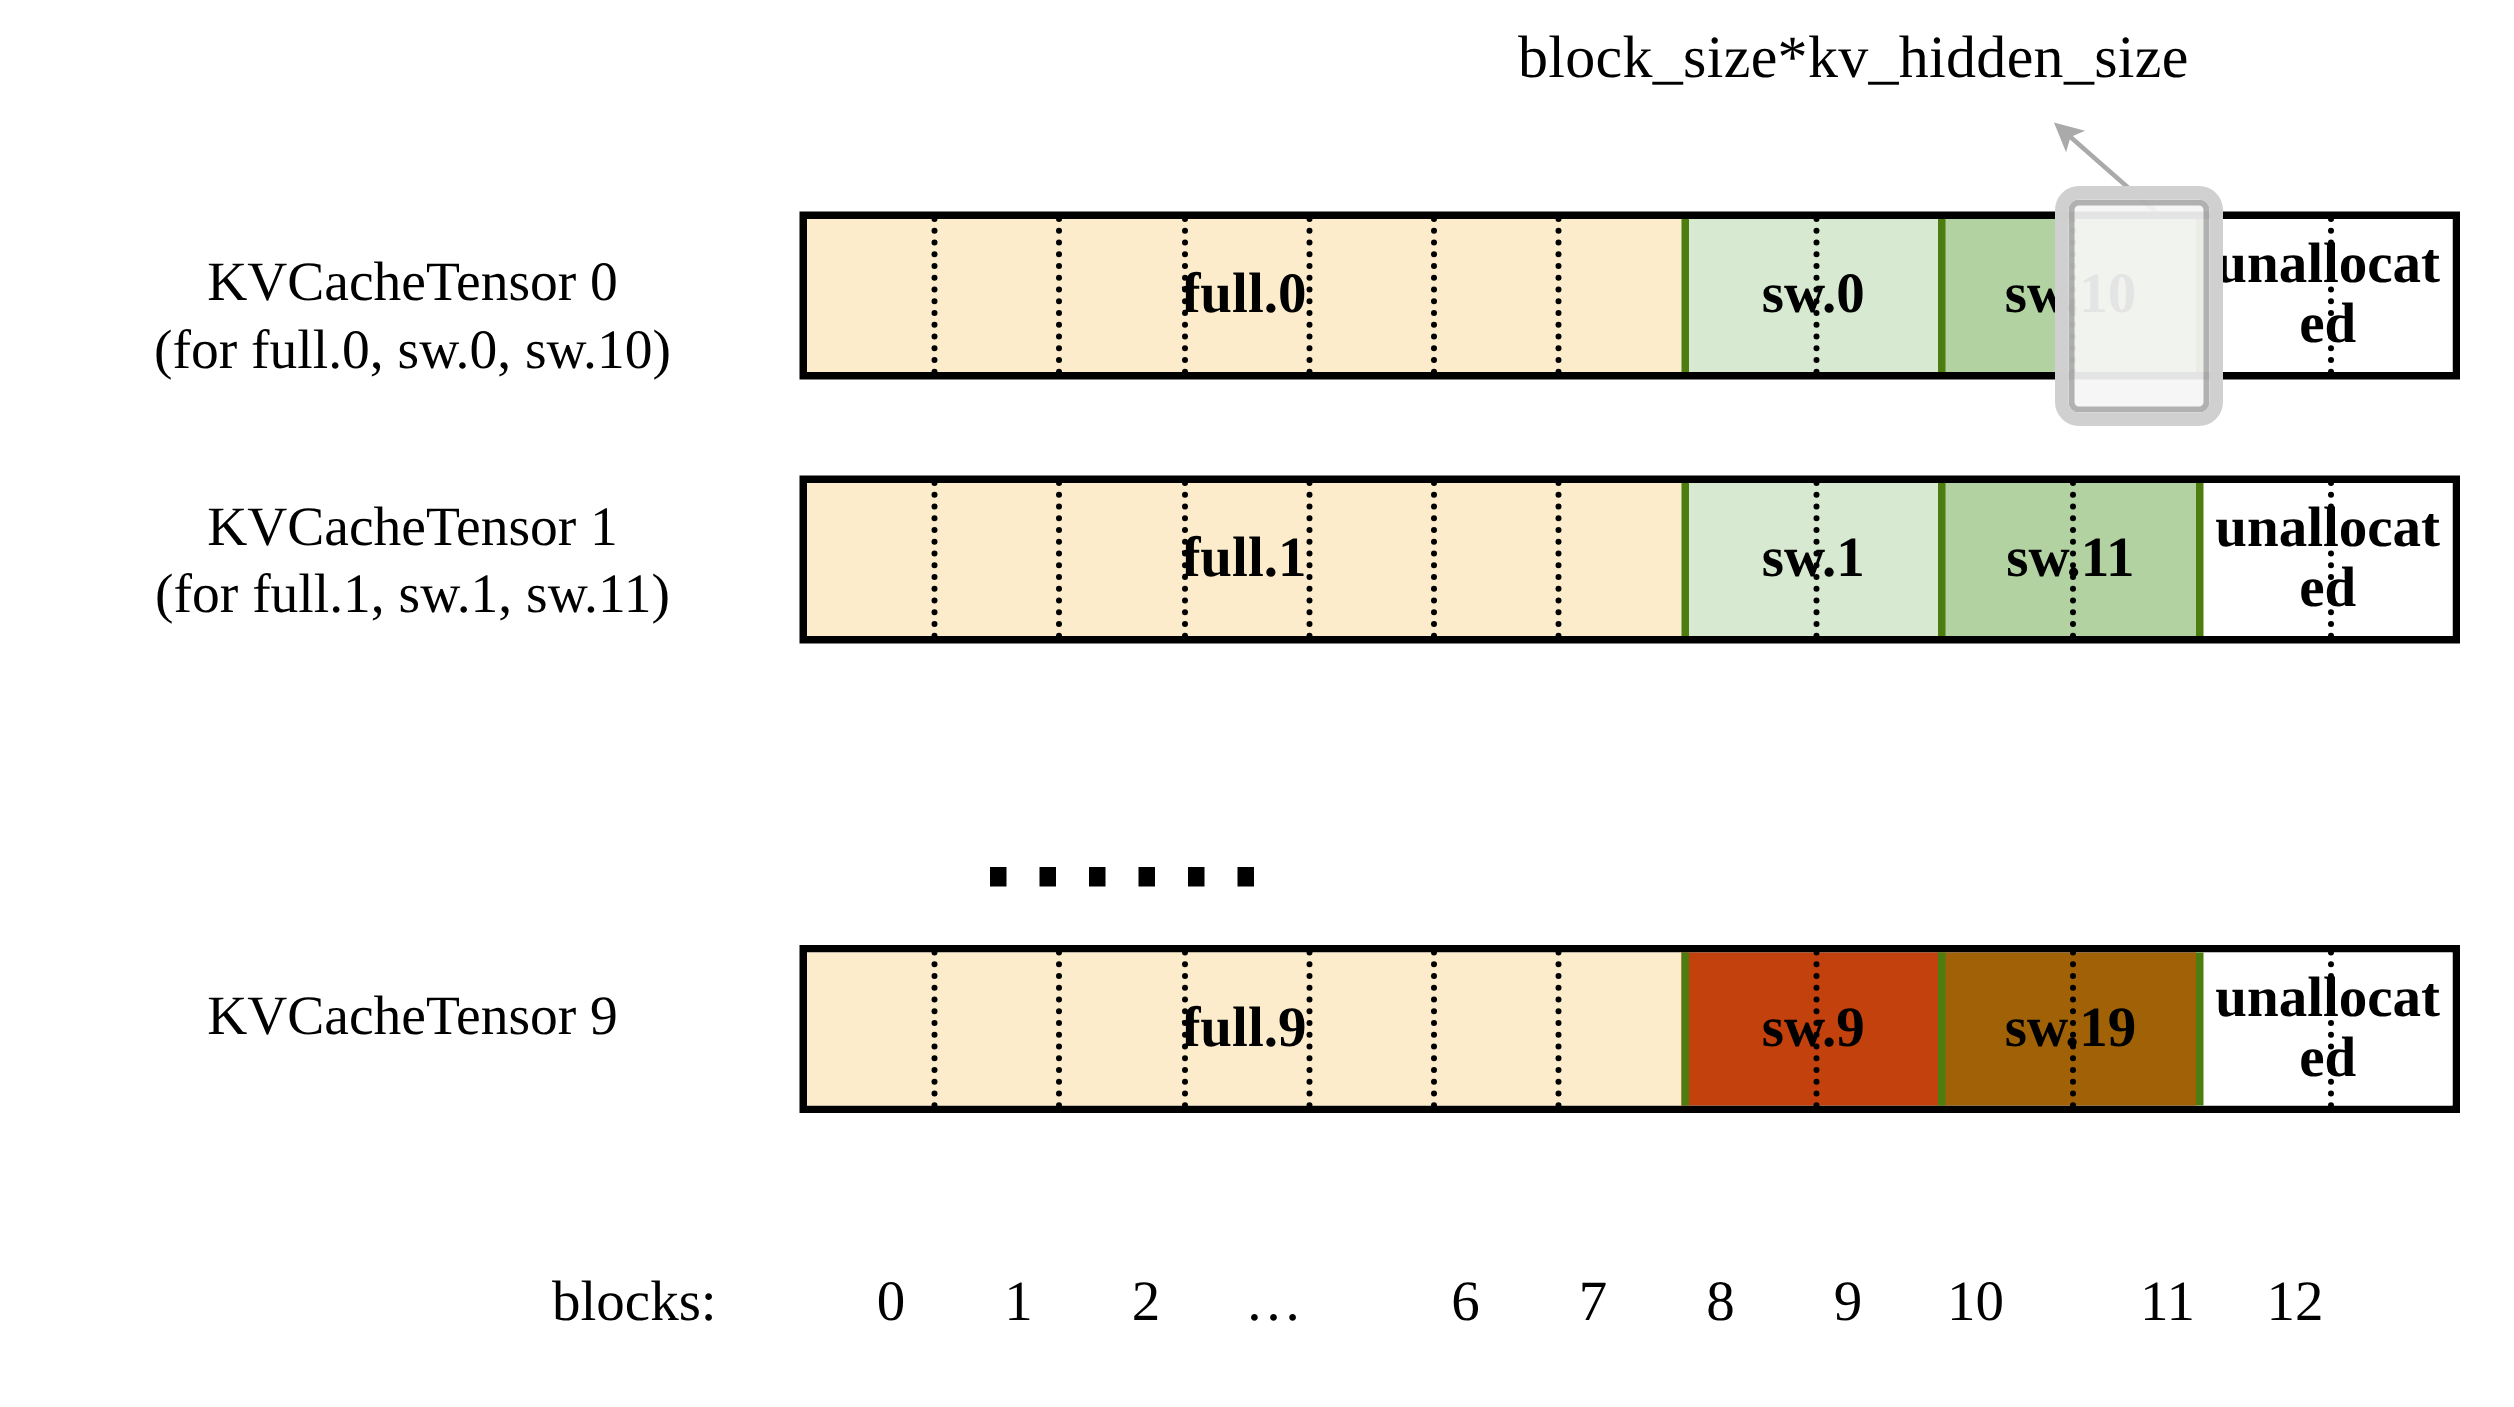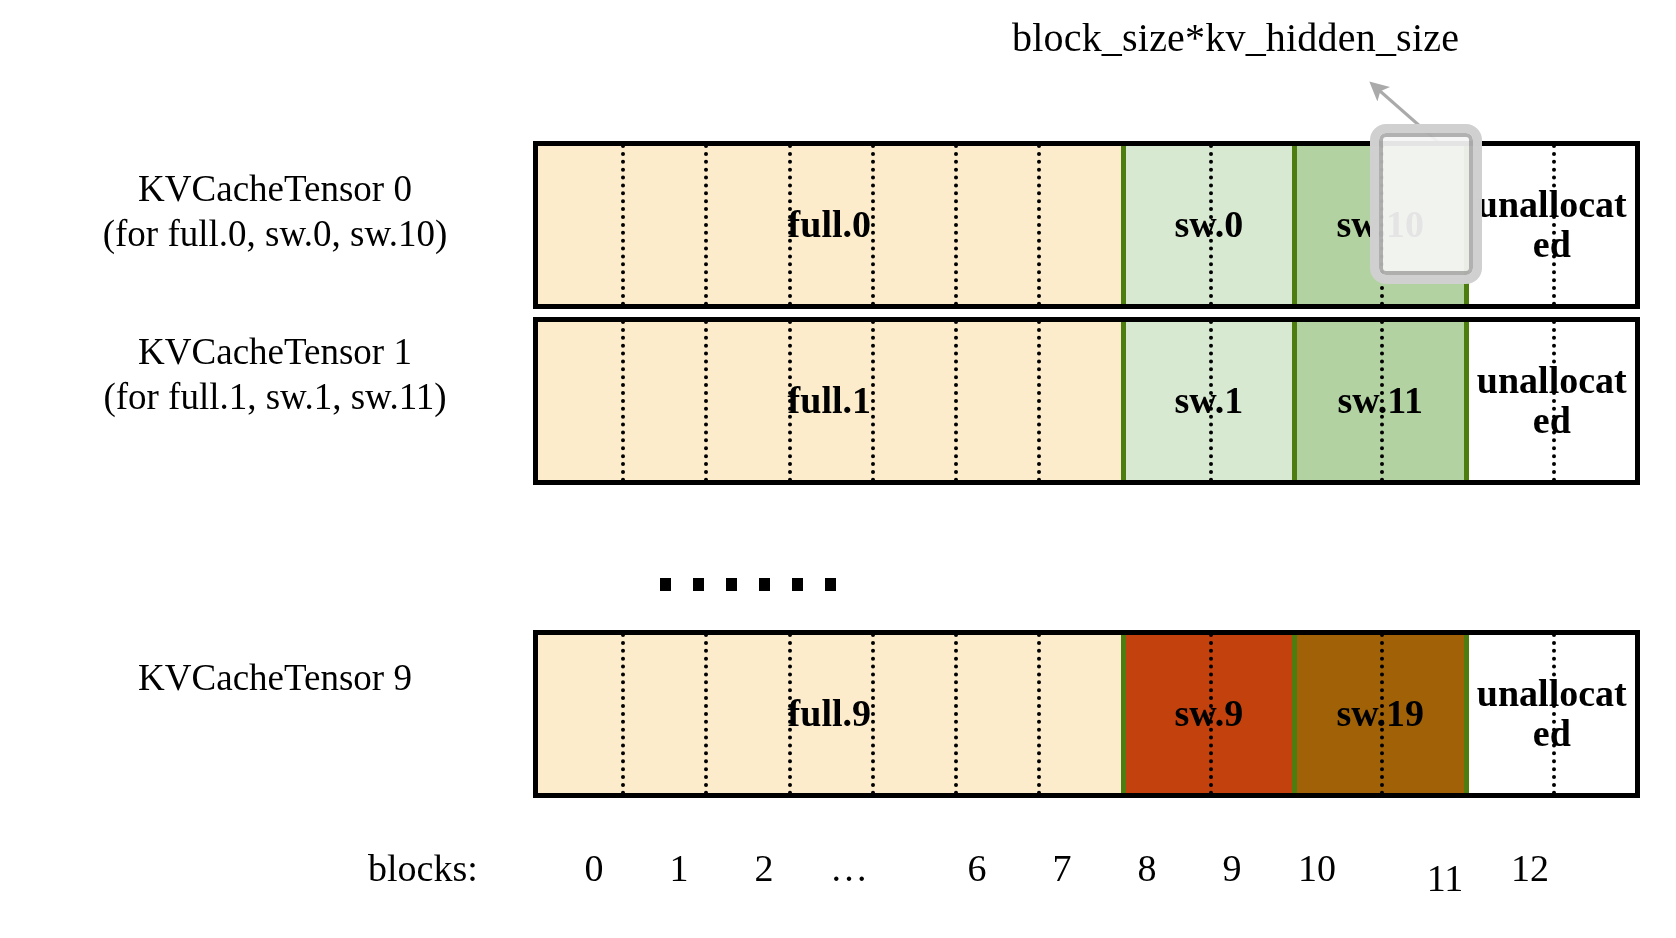--- a/index.html
+++ b/index.html
@@ -50,21 +50,21 @@
     color: #000;
   }
   .row-label .l1 { display: block; }
   .row-label .l2 { display: block; }
 
   
   .tensor-bar {
     position: absolute;
     left: 533px;
     width: 1107px;
-    height: 168px;
+    height: 112px;
     box-sizing: border-box;
     border: 5px solid #000000;
     display: flex;
     background: #ffffff;
   }
   .seg {
     position: relative;
     box-sizing: border-box;
     display: flex;
     align-items: center;
@@ -267,17 +267,17 @@
     <span class="blocks-caption">blocks:</span>
     <span class="block-tick" style="left:533px;">0</span>
     <span class="block-tick" style="left:618px;">1</span>
     <span class="block-tick" style="left:703px;">2</span>
     <span class="block-tick" style="left:788px;">…</span>
     <span class="block-tick" style="left:916px;">6</span>
     <span class="block-tick" style="left:1001px;">7</span>
     <span class="block-tick" style="left:1086px;">8</span>
     <span class="block-tick" style="left:1171px;">9</span>
     <span class="block-tick" style="left:1256px;">10</span>
-    <span class="block-tick" style="left:1384px;margin-top:10px;">11</span>
+    <span class="block-tick" style="left:1384px;">11</span>
     <span class="block-tick" style="left:1469px;">12</span>
   </div>
 
 </div>
 
 </body></html>

